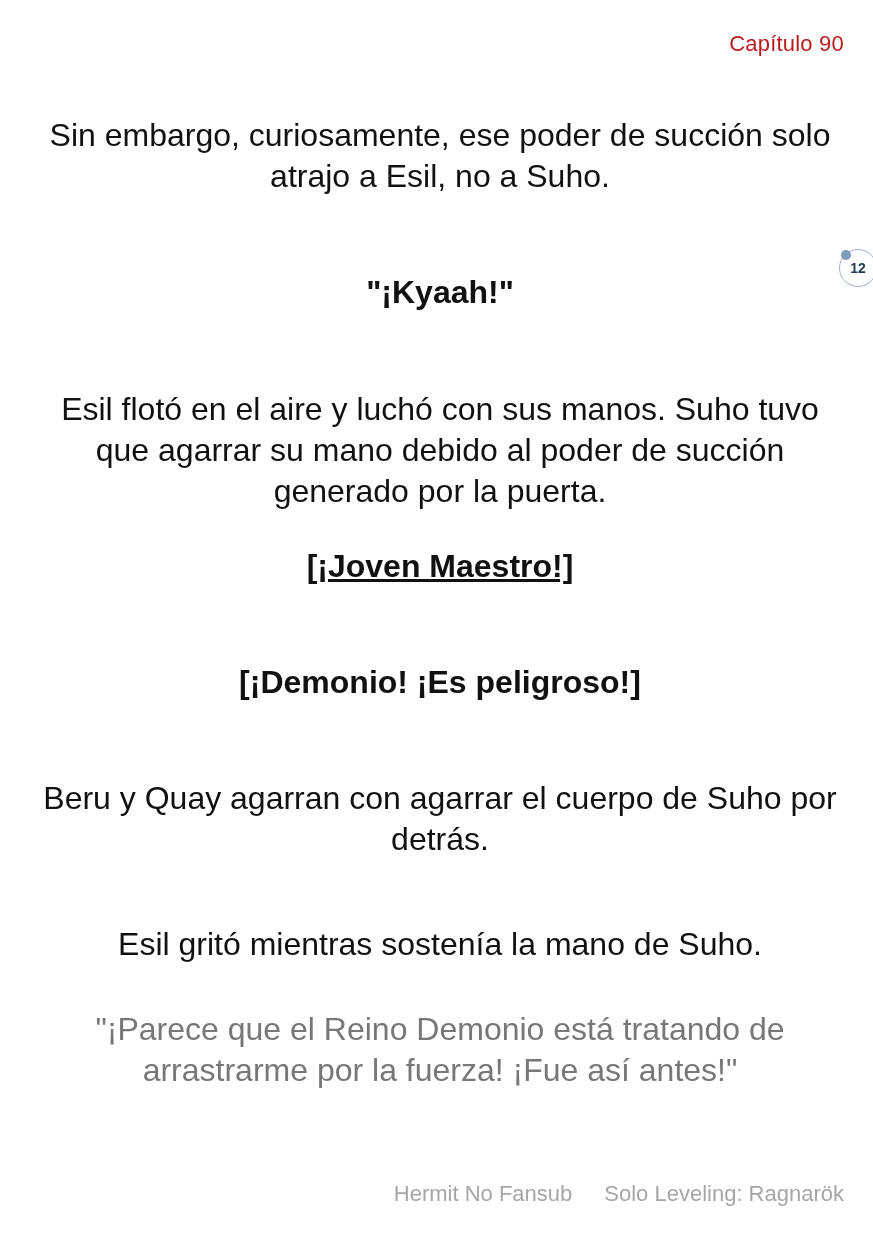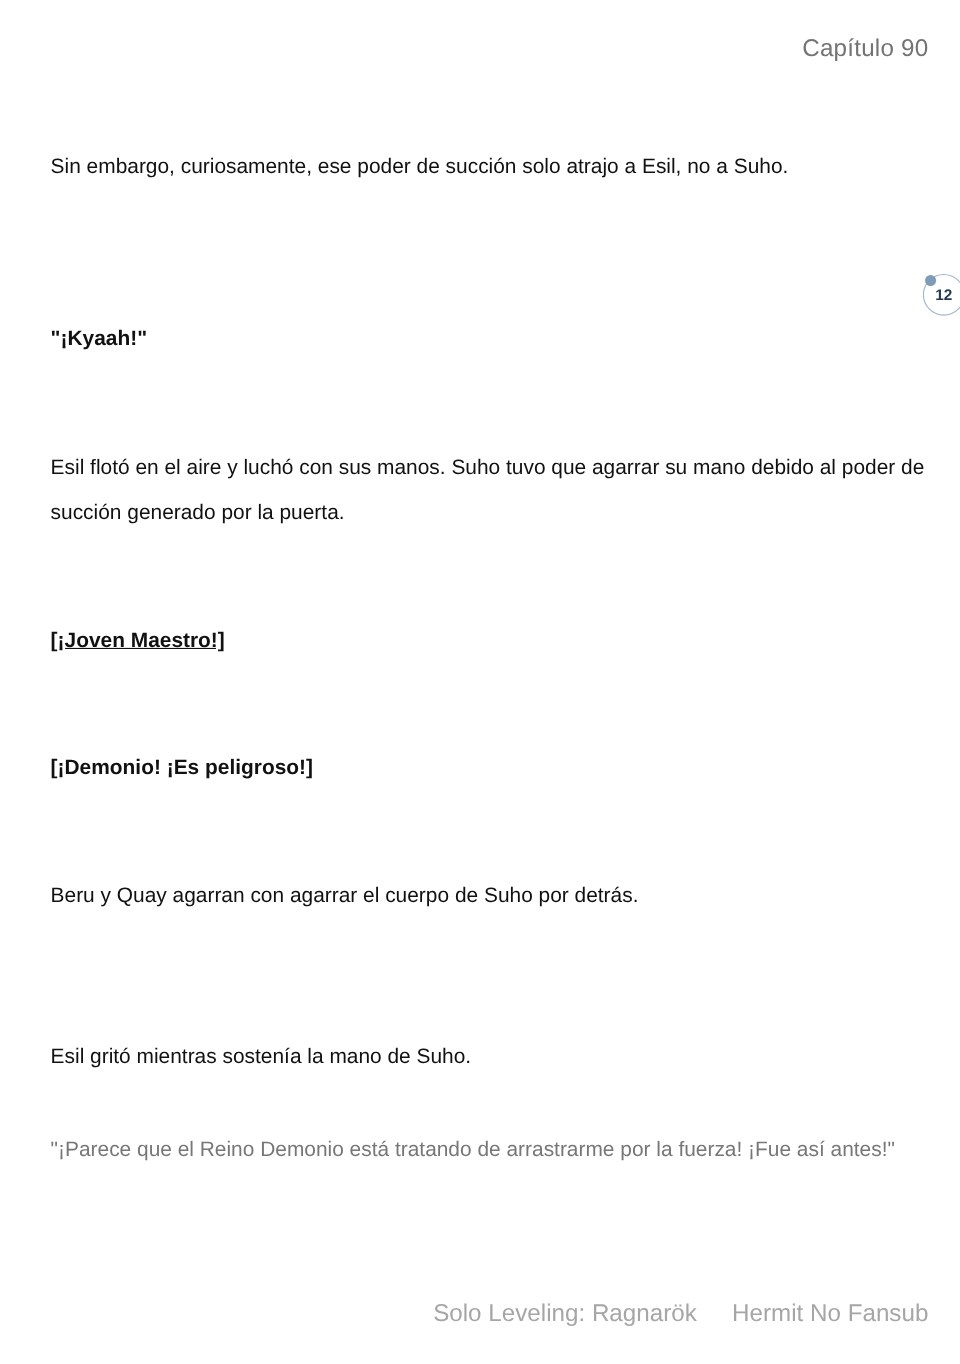--- a/index.html
+++ b/index.html
@@ -13,36 +13,37 @@
       position: relative;
       overflow: hidden;
       font-family: "Liberation Sans", "DejaVu Sans", sans-serif;
       color: #111111;
     }
     .header-chapter {
       position: absolute;
       top: 31px;
       right: 29px;
       font-size: 22px;
-      color: #737373;
+      color: #b91c1c;
       letter-spacing: 0.2px;
     }
     .content {
       position: absolute;
       left: 30px;
       top: 0;
       width: 820px;
     }
     .para {
       position: absolute;
       left: 0;
       width: 820px;
-      font-size: 19px;
+      font-size: 32px;
       line-height: 41px;
-      margin: 16px;
+      margin: 0;
+      text-align: center;
     }
     .para.bold { font-weight: bold; }
     .para.faded { color: #777777; }
     .page-indicator {
       position: absolute;
       left: 839px;
       top: 249px;
       width: 38px;
       height: 38px;
       border: 1.5px solid #9fb3c8;
@@ -90,15 +91,15 @@
   <p class="para" style="top:924px;">Esil gritó mientras sostenía la mano de Suho.</p>
   <p class="para faded" style="top:1009px;">"¡Parece que el Reino Demonio está tratando de arrastrarme por la fuerza! ¡Fue así antes!"</p>
 </div>
 
 <div class="page-indicator">
   <span class="dot"></span>
   <span>12</span>
 </div>
 
 <div class="footer">
+  <span>Hermit No Fansub</span>
   <span>Solo Leveling: Ragnarök</span>
-  <span>Hermit No Fansub</span>
 </div>
 
 </body></html>

